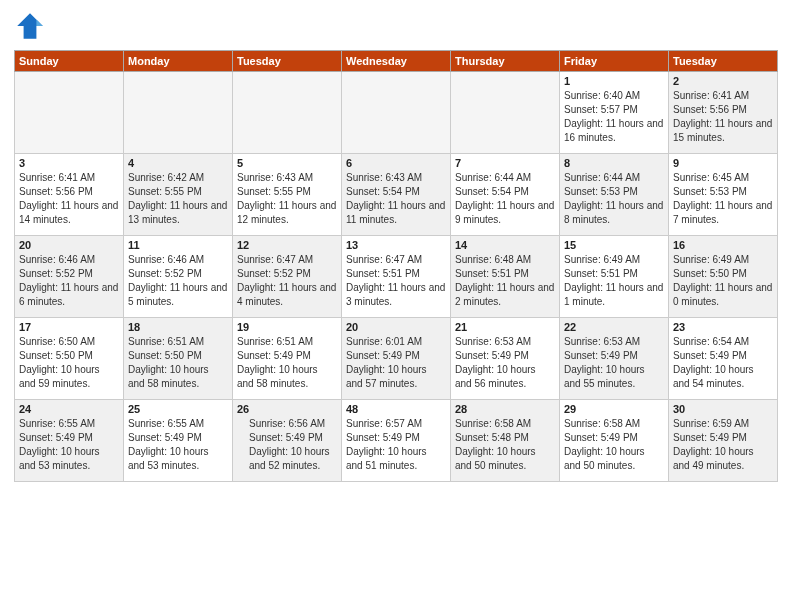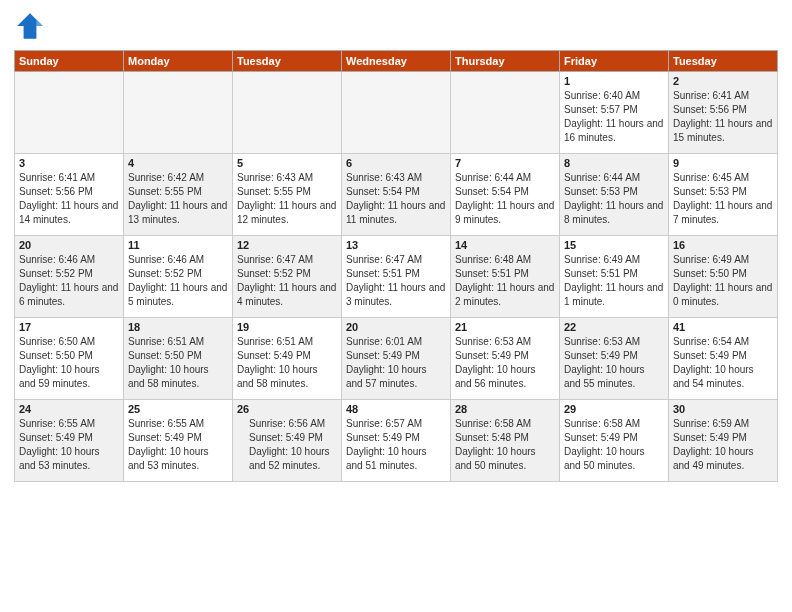--- a/index.html
+++ b/index.html
@@ -265,21 +265,21 @@
 Sunset: 5:49 PM
 Daylight: 10 hours and 56 minutes.</div>
           </td>
           <td class="shaded">
             <span class="day-num">22</span>
             <div class="day-info" style="white-space: pre-line;">Sunrise: 6:53 AM
 Sunset: 5:49 PM
 Daylight: 10 hours and 55 minutes.</div>
           </td>
           <td>
-            <span class="day-num">41</span>
+            <span class="day-num">23</span>
             <div class="day-info" style="white-space: pre-line;">Sunrise: 6:54 AM
 Sunset: 5:49 PM
 Daylight: 10 hours and 54 minutes.</div>
           </td>
         </tr>
         <tr>
           <td class="shaded">
             <span class="day-num">24</span>
             <div class="day-info" style="white-space: pre-line;">Sunrise: 6:55 AM
 Sunset: 5:49 PM

